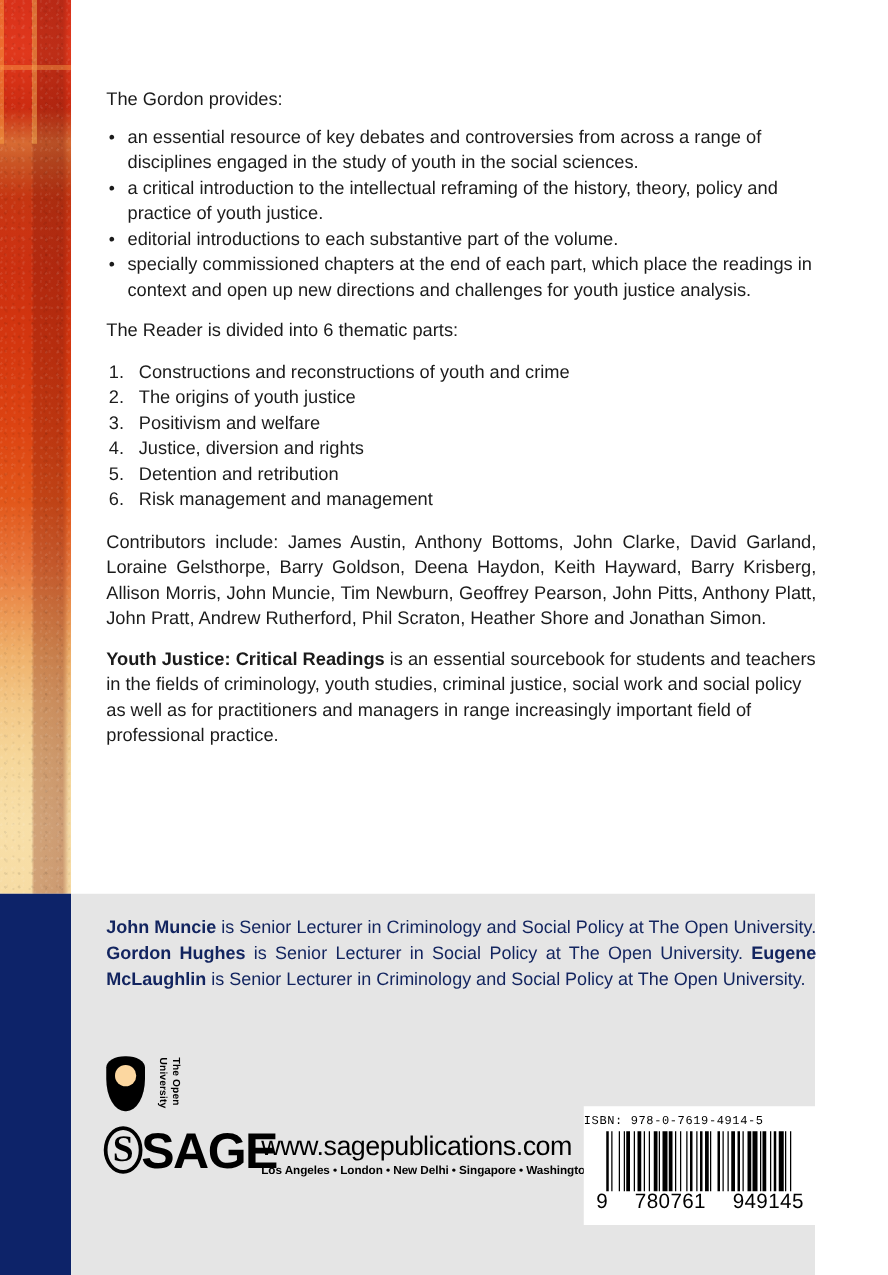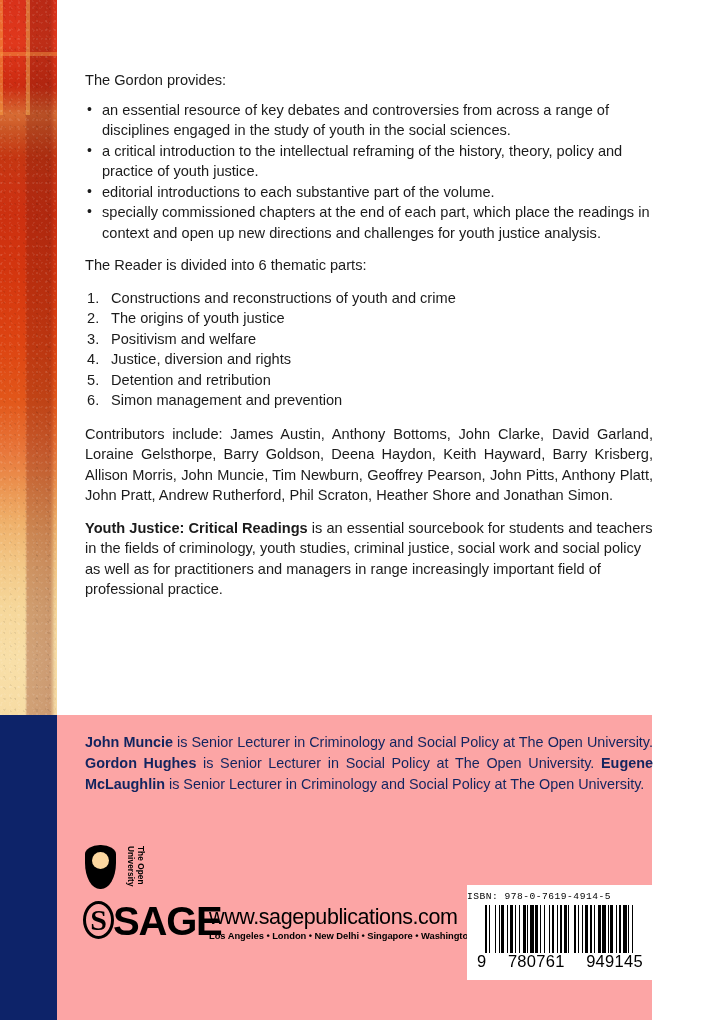--- a/index.html
+++ b/index.html
@@ -168,21 +168,21 @@
     text-align: justify;
   }
 
   
   .peach-panel {
     position: absolute;
     left: 57px;
     top: 715px;
     width: 595px;
     height: 305px;
-    background: #fca5a5;
+    background: #e5e5e5;
   }
   .authors {
     position: absolute;
     left: 28px;
     top: 17px;
     width: 568px;
     color: #12245f;
     font-size: 14.4px;
     line-height: 21px;
     text-align: justify;
@@ -367,21 +367,21 @@
       </ul>
 
       <p class="tight">The Reader is divided into 6 thematic parts:</p>
 
       <ol class="parts">
         <li>Constructions and reconstructions of youth and crime</li>
         <li>The origins of youth justice</li>
         <li>Positivism and welfare</li>
         <li>Justice, diversion and rights</li>
         <li>Detention and retribution</li>
-        <li>Simon management and prevention</li>
+        <li>Risk management and management</li>
       </ol>
 
       <p class="contributors">Contributors include: James Austin, Anthony Bottoms, John Clarke, David Garland, Loraine Gelsthorpe, Barry Goldson, Deena Haydon, Keith Hayward, Barry Krisberg, Allison Morris, John Muncie, Tim Newburn, Geoffrey Pearson, John Pitts, Anthony Platt, John Pratt, Andrew Rutherford, Phil Scraton, Heather Shore and Jonathan Simon.</p>
 
       <p><span class="lead-title">Youth Justice: Critical Readings</span><span> is an essential sourcebook for students and teachers in the fields of criminology, youth studies, criminal justice, social work and social policy as well as for practitioners and managers in range increasingly important field of professional practice.</span></p>
 
     </div>
   </div>
 
   <div class="peach-panel">

